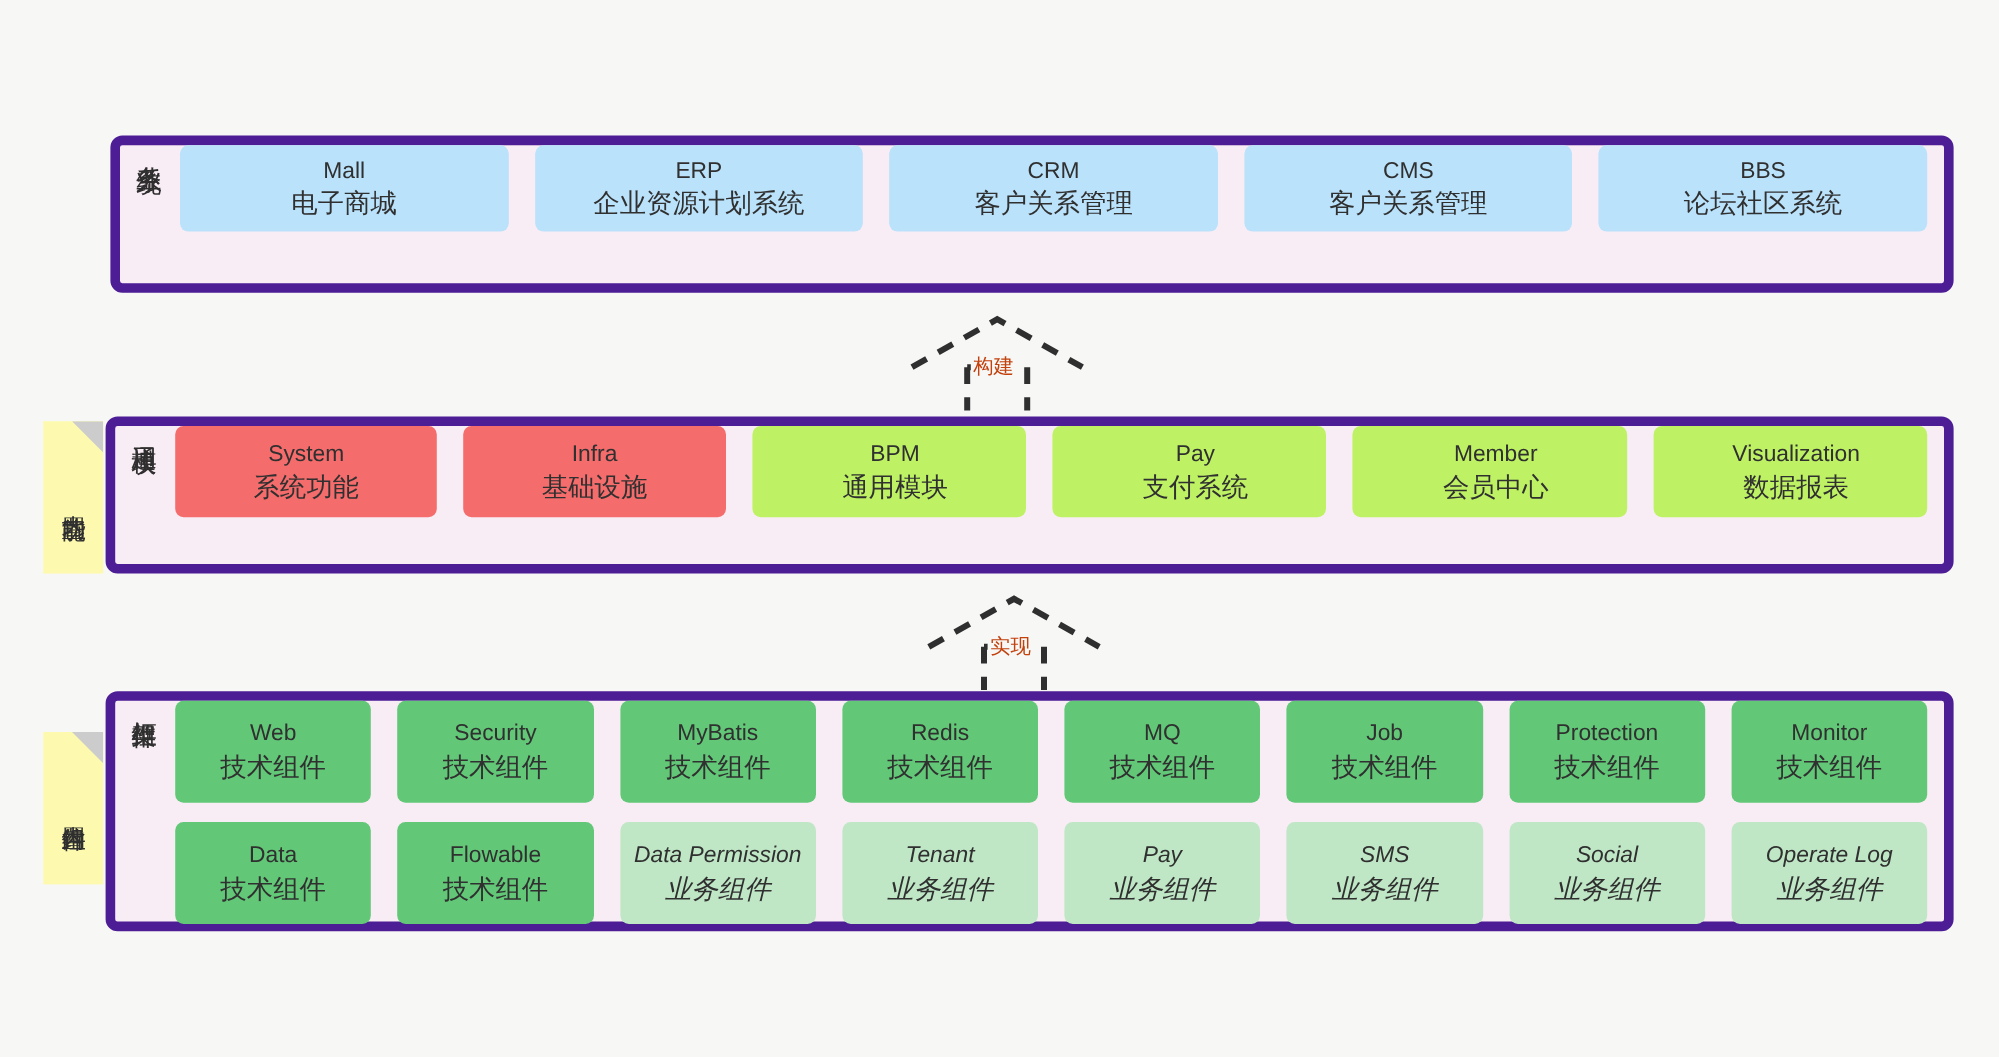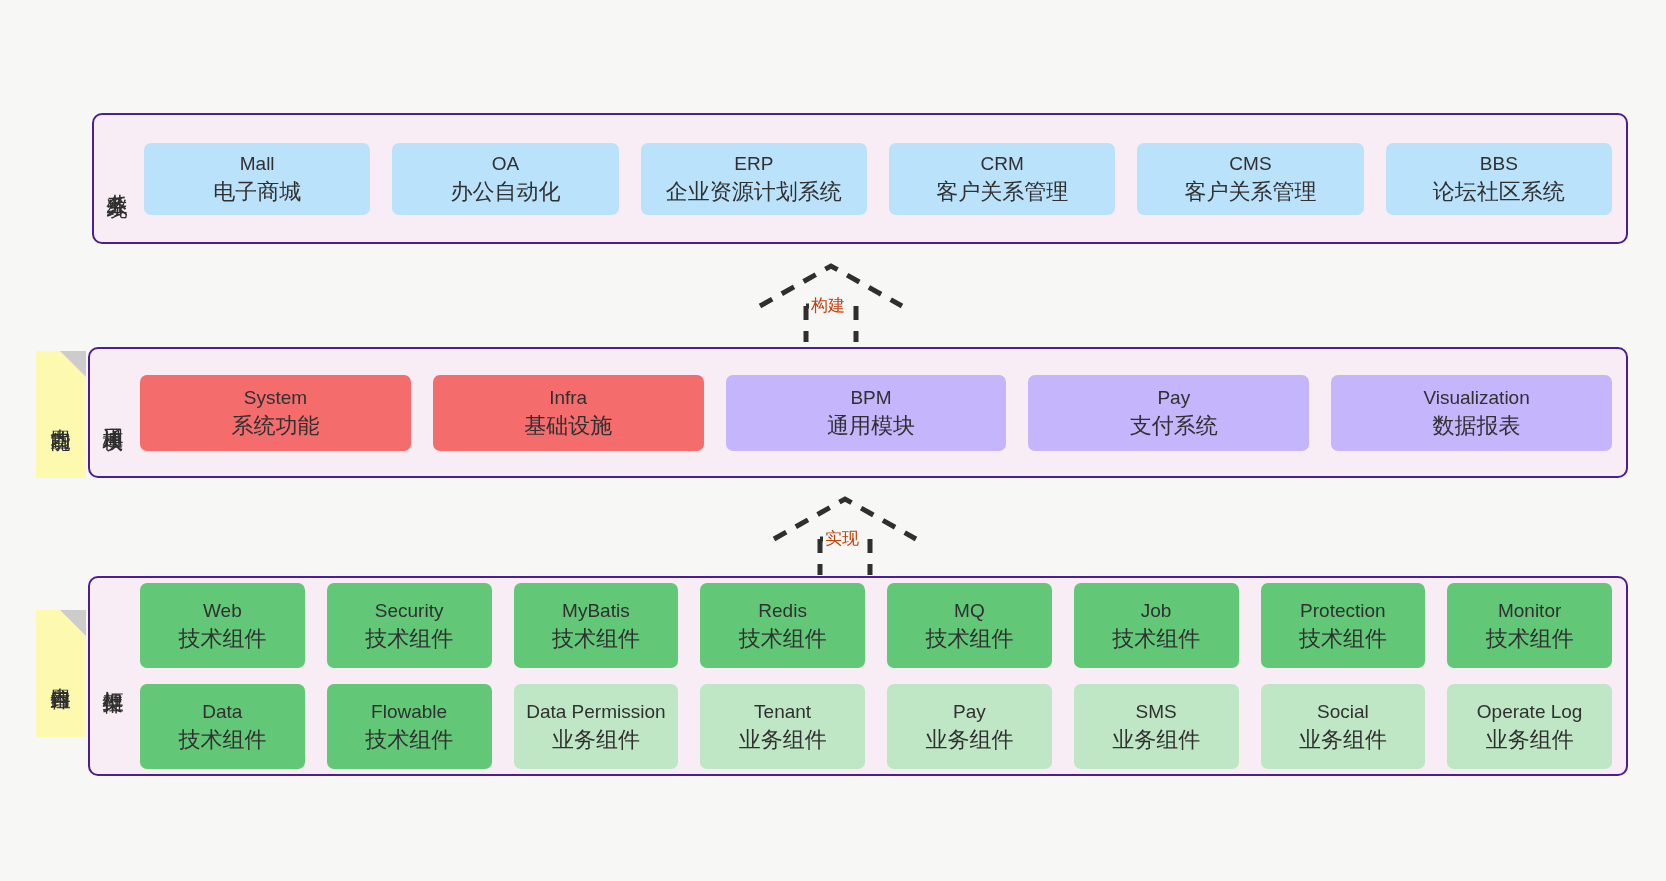--- a/index.html
+++ b/index.html
@@ -10,25 +10,25 @@
     color:#333;
     overflow:hidden;
     position:relative;
   }
   .canvas{position:absolute;inset:0;}
 
   
   .layer{
     position:absolute;
     background:#f9edf5;
-    border:2px solid #4c1d95;
+    border:8px solid #4c1d95;
     border-radius:10px;
     box-sizing:border-box;
     display:flex;
-    align-items:center;
+    align-items:flex-start;
   }
   .layer-title{
     width:46px;
     flex:0 0 46px;
     display:flex;
     align-items:center;
     justify-content:center;
     font-size:21px;
     line-height:1.15;
     letter-spacing:1px;
@@ -63,23 +63,23 @@
     line-height:1.32;
     color:#303030;
     box-sizing:border-box;
     padding:4px 6px;
   }
   .node .sub{font-size:22px;}
 
   
   .c-blue       {background:#bae2fb;}
   .c-red        {background:#f56c6c;}
-  .c-pink       {background:#c4b5fd;padding-left:16px;}
+  .c-pink       {background:#bef264;padding-left:16px;}
   .c-green      {background:#62c878;}
-  .c-lightgreen {background:#bfe7c6;}
+  .c-lightgreen {background:#bfe7c6;font-style:italic;}
 
   
   .note{
     position:absolute;
     background:#fdfab0;
     box-sizing:border-box;
     display:flex;
     align-items:center;
     justify-content:center;
     font-size:20px;
@@ -120,24 +120,20 @@
 
   <div class="layer" id="layer-0" style="left:92px;top:113px;width:1536px;height:131px;">
     <div class="layer-title">业务系统</div>
     <div class="layer-body">
       <div class="row" style="height:72px;">
         <div class="node c-blue">
           <div>Mall</div>
           <div class="sub">电子商城</div>
         </div>
         <div class="node c-blue">
-          <div>OA</div>
-          <div class="sub">办公自动化</div>
-        </div>
-        <div class="node c-blue">
           <div>ERP</div>
           <div class="sub">企业资源计划系统</div>
         </div>
         <div class="node c-blue">
           <div>CRM</div>
           <div class="sub">客户关系管理</div>
         </div>
         <div class="node c-blue">
           <div>CMS</div>
           <div class="sub">客户关系管理</div>
@@ -177,20 +173,24 @@
         </div>
         <div class="node c-pink">
           <div>BPM</div>
           <div class="sub">通用模块</div>
         </div>
         <div class="node c-pink">
           <div>Pay</div>
           <div class="sub">支付系统</div>
         </div>
         <div class="node c-pink">
+          <div>Member</div>
+          <div class="sub">会员中心</div>
+        </div>
+        <div class="node c-pink">
           <div>Visualization</div>
           <div class="sub">数据报表</div>
         </div>
       </div>
     </div>
   </div>
 
   <div class="arrow" style="left:770px;top:495px;width:150px;height:80px;">
     <svg width="150" height="80" viewBox="0 0 150 80">
       <path d="M4 44 L75 4 L146 44" fill="none" stroke="#2f2f2f" stroke-width="5" stroke-dasharray="14 11" stroke-linecap="butt"></path>

